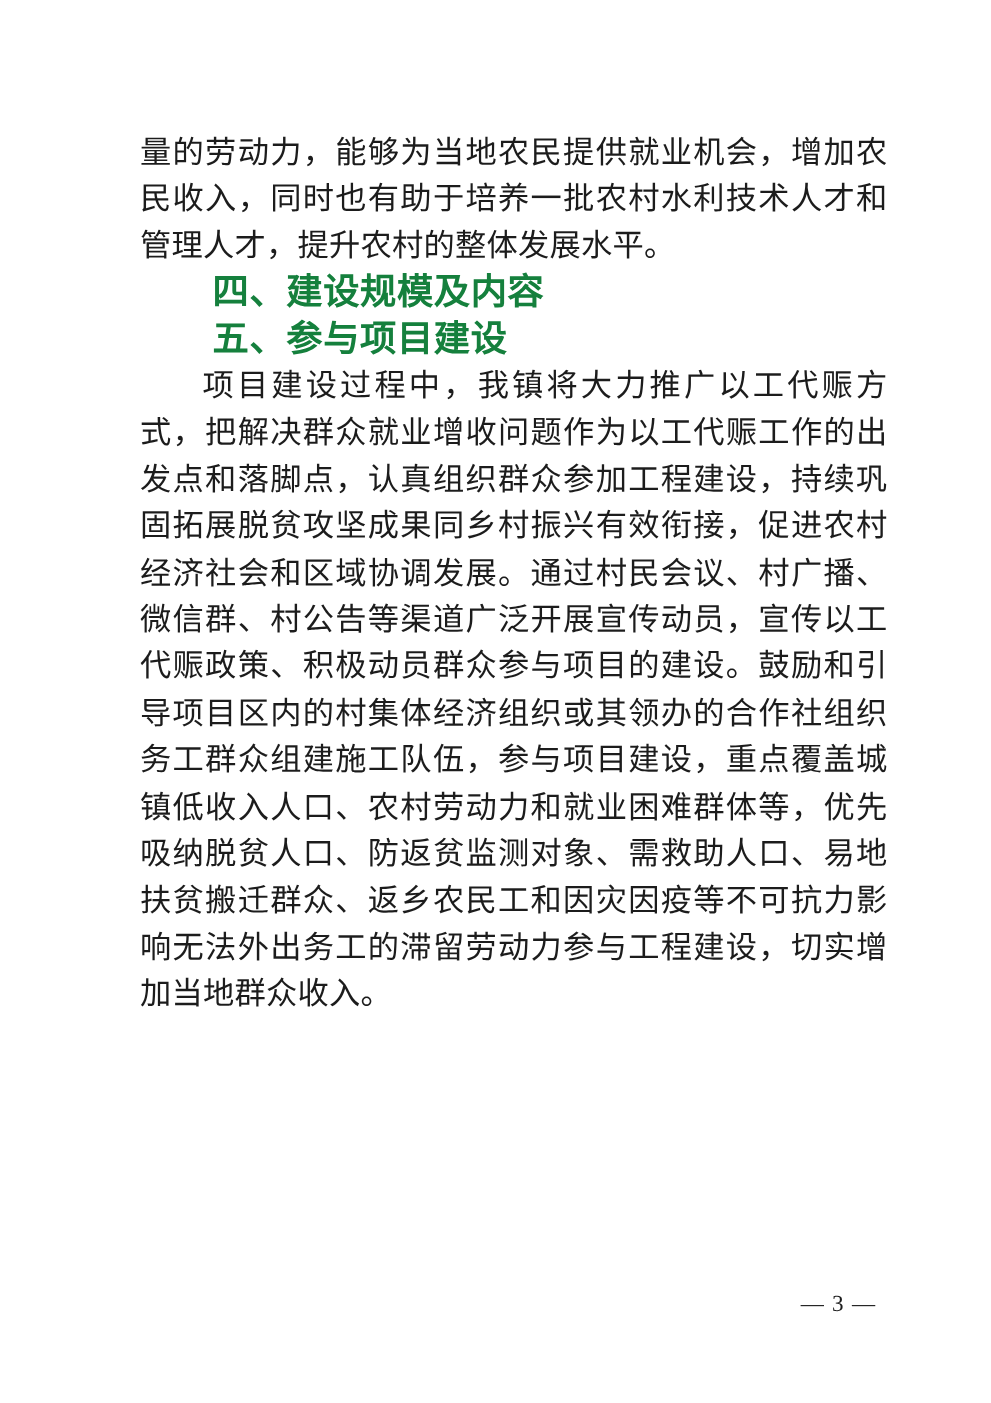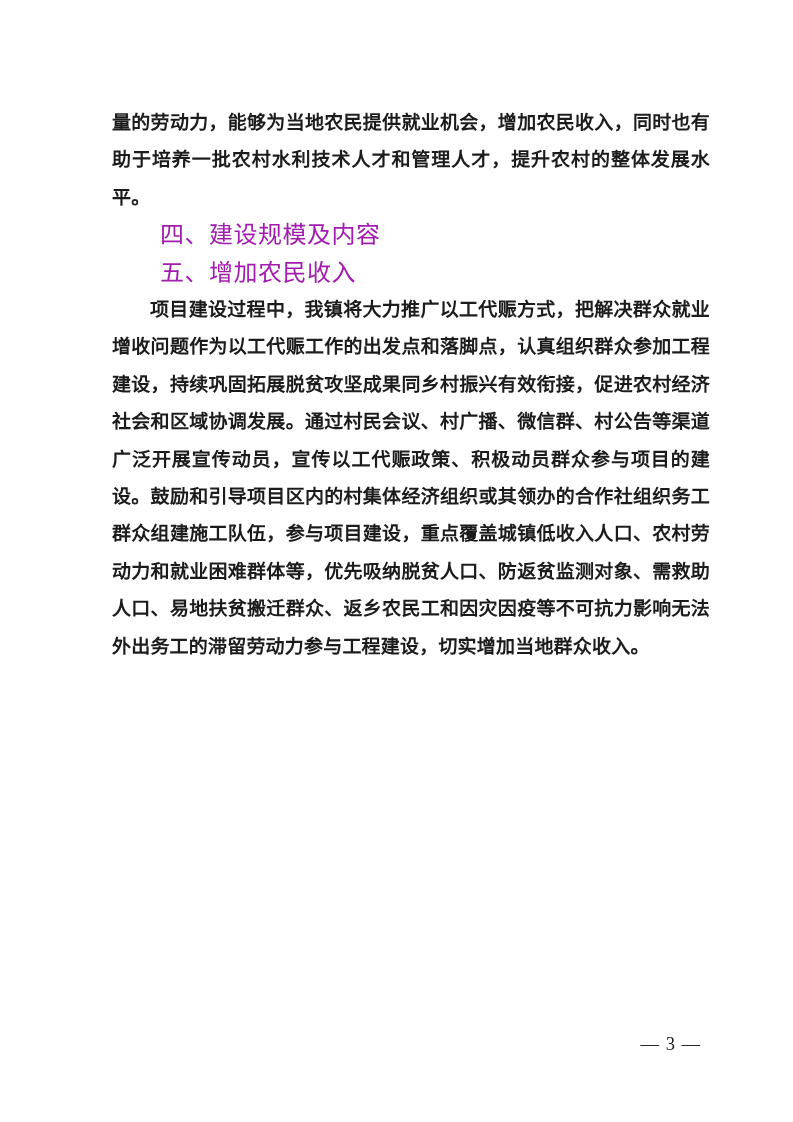--- a/index.html
+++ b/index.html
@@ -18,55 +18,54 @@
   }
   .content {
     position: absolute;
     left: 112px;
     top: 104px;
     width: 598px;
   }
   .body-text {
     margin: 0;
     font-family: "Liberation Serif", "DejaVu Serif", serif;
-    font-size: 19px;
+    font-size: 25px;
     line-height: 37.4px;
     text-align: justify;
     text-justify: inter-character;
     letter-spacing: 0.2px;
     color: #1c1c1c;
-    font-weight: bold;
   }
   .indent {
     text-indent: 2em;
   }
   .doc-heading {
     margin: 0;
     font-family: "Liberation Sans", "DejaVu Sans", sans-serif;
-    font-weight: 400;
-    font-size: 24px;
+    font-weight: 700;
+    font-size: 29px;
     line-height: 37.4px;
     text-indent: 2em;
-    color: #a21caf;
+    color: #15803d;
     letter-spacing: 0.5px;
   }
   .page-number {
     position: absolute;
     top: 1034px;
     right: 92px;
     font-family: "Liberation Serif", "DejaVu Serif", serif;
     font-size: 18.5px;
     letter-spacing: 1px;
     color: #1c1c1c;
   }
 </style>
 </head>
 <body>
 
 <div class="page">
   <div class="content">
     <p class="body-text">量的劳动力，能够为当地农民提供就业机会，增加农民收入，同时也有助于培养一批农村水利技术人才和管理人才，提升农村的整体发展水平。</p>
     <h2 class="doc-heading">四、建设规模及内容</h2>
-    <h2 class="doc-heading">五、增加农民收入</h2>
+    <h2 class="doc-heading">五、参与项目建设</h2>
     <p class="body-text indent">项目建设过程中，我镇将大力推广以工代赈方式，把解决群众就业增收问题作为以工代赈工作的出发点和落脚点，认真组织群众参加工程建设，持续巩固拓展脱贫攻坚成果同乡村振兴有效衔接，促进农村经济社会和区域协调发展。通过村民会议、村广播、微信群、村公告等渠道广泛开展宣传动员，宣传以工代赈政策、积极动员群众参与项目的建设。鼓励和引导项目区内的村集体经济组织或其领办的合作社组织务工群众组建施工队伍，参与项目建设，重点覆盖城镇低收入人口、农村劳动力和就业困难群体等，优先吸纳脱贫人口、防返贫监测对象、需救助人口、易地扶贫搬迁群众、返乡农民工和因灾因疫等不可抗力影响无法外出务工的滞留劳动力参与工程建设，切实增加当地群众收入。</p>
   </div>
   <div class="page-number">— 3 —</div>
 </div>
 
 </body></html>

